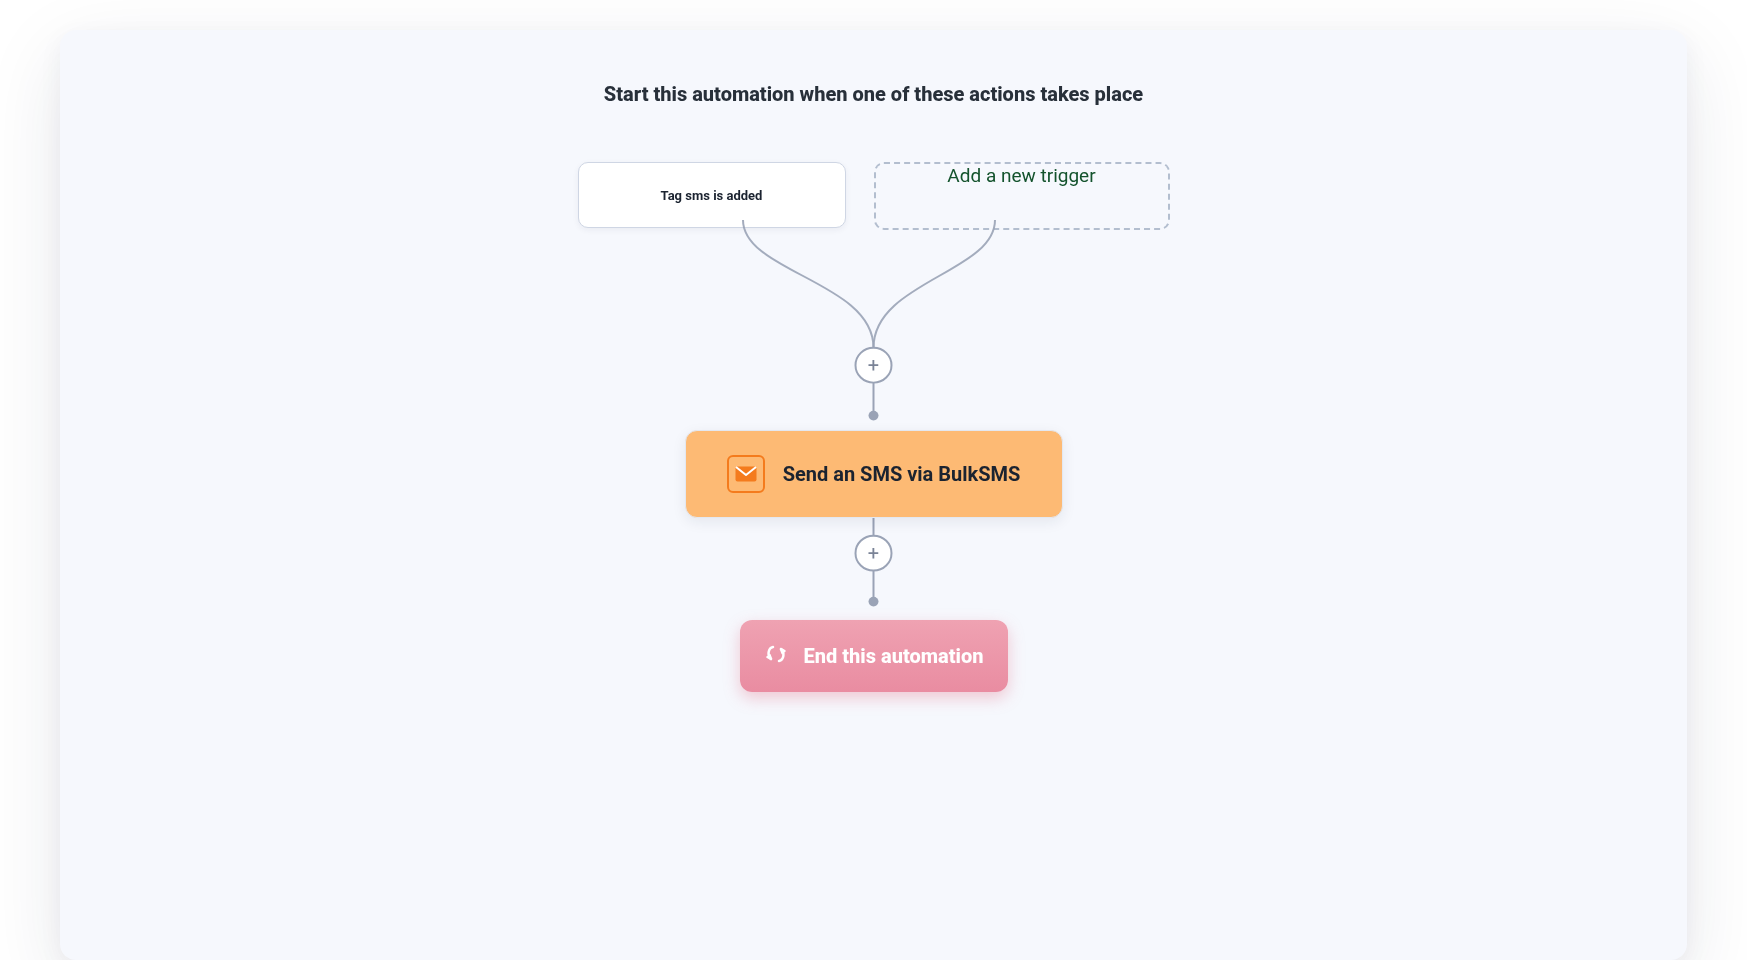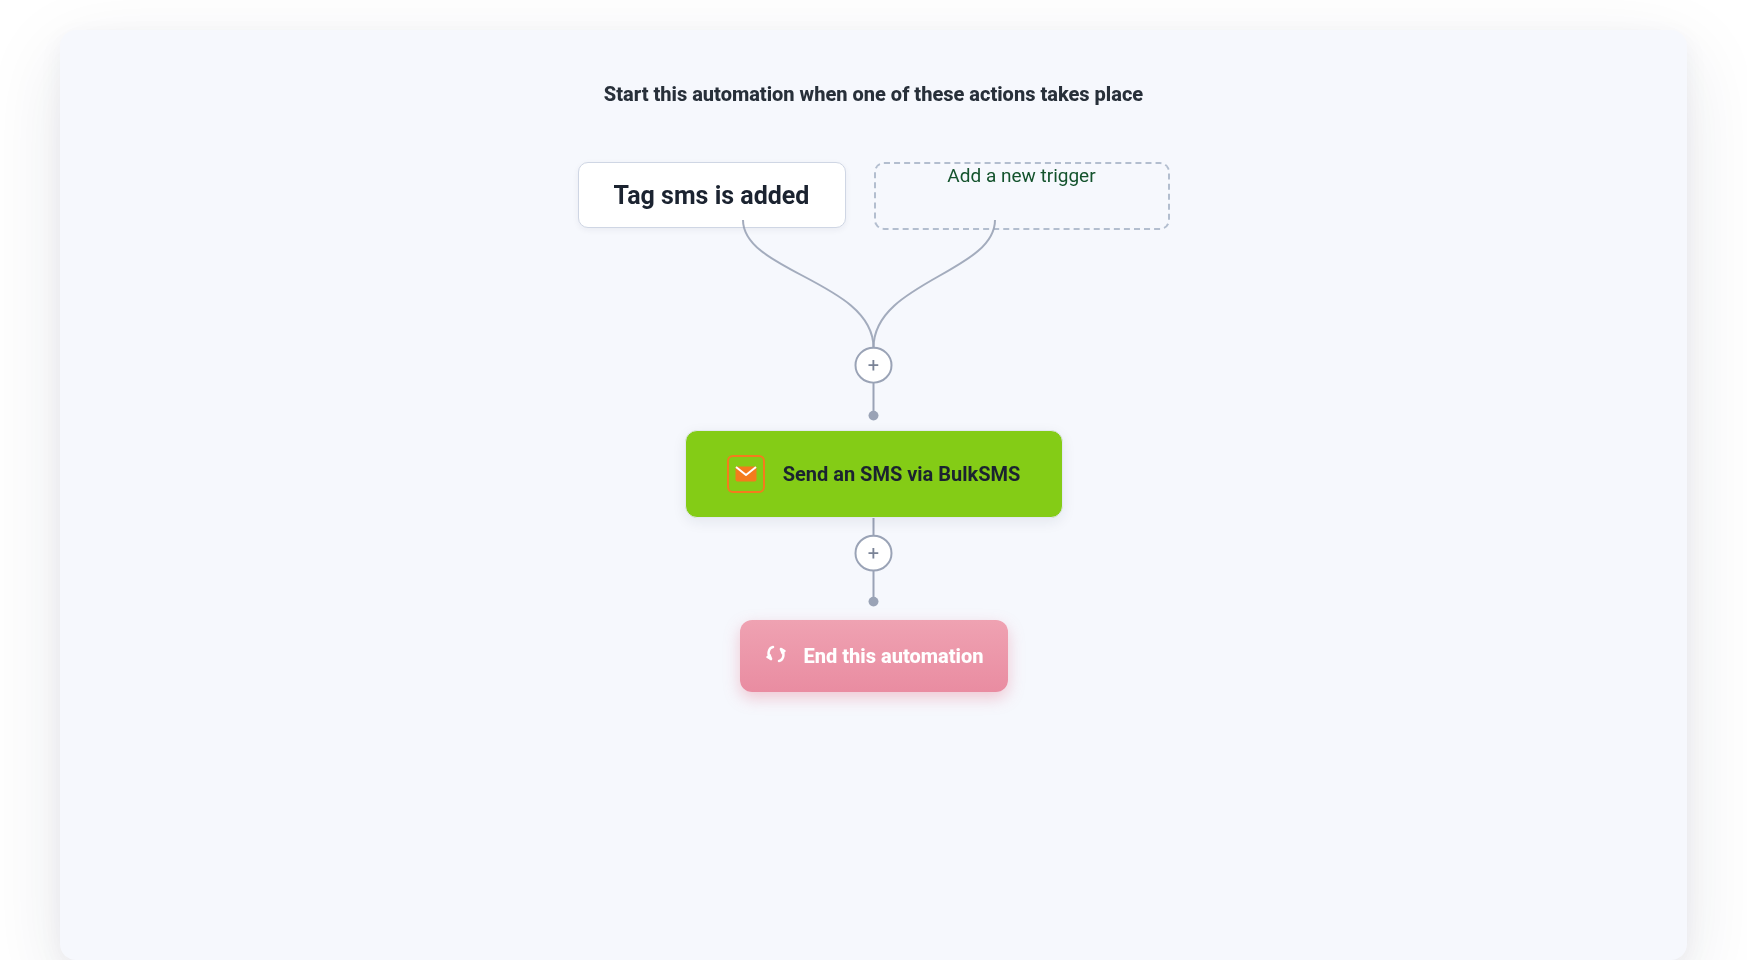--- a/index.html
+++ b/index.html
@@ -51,21 +51,21 @@
     gap: 28px;
   }
 
   .trigger-box {
     height: 64px;
     min-width: 214px;
     padding: 0 26px;
     display: flex;
     align-items: center;
     justify-content: center;
-    font-size: 25px;
+    font-size: 13px;
     font-weight: 700;
     color: #1b2330;
     background: #fff;
     border: 1px solid #cfd6e4;
     border-radius: 10px;
     box-shadow: 0 2px 6px rgba(30,40,70,0.06);
   }
 
   .trigger-add {
     height: 64px;
@@ -98,21 +98,21 @@
   }
 
   
   .action-card {
     position: absolute;
     left: 50%;
     top: 400px;
     transform: translateX(-50%);
     width: 328px;
     height: 86px;
-    background: #84cc16;
+    background: #fdba74;
     border: 1px solid #e4e8f0;
     border-radius: 12px;
     box-shadow: 0 4px 14px rgba(30,40,70,0.08);
     display: flex;
     align-items: center;
     justify-content: center;
     gap: 18px;
     padding: 0 24px;
   }
 

